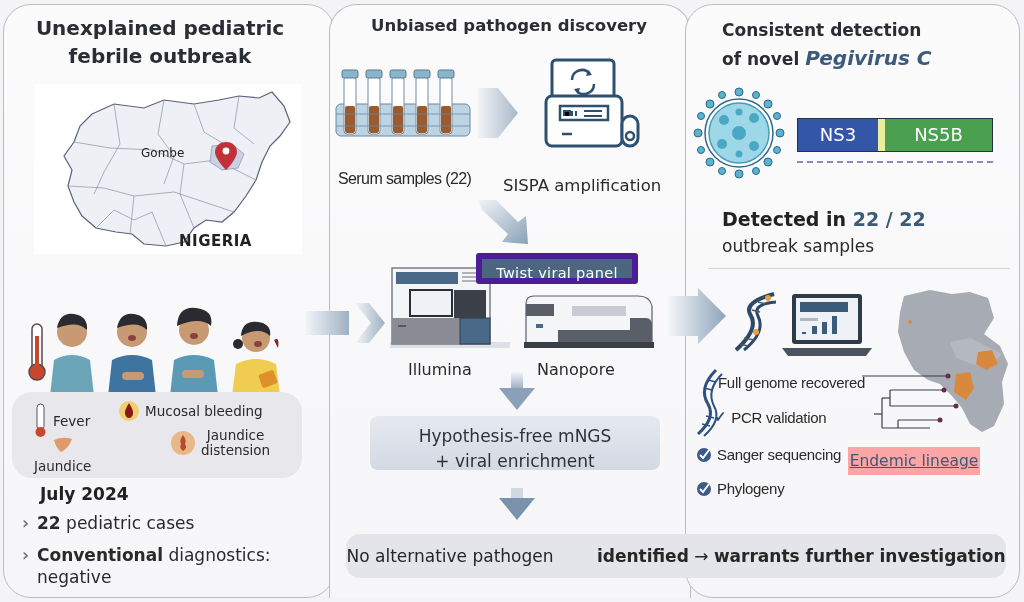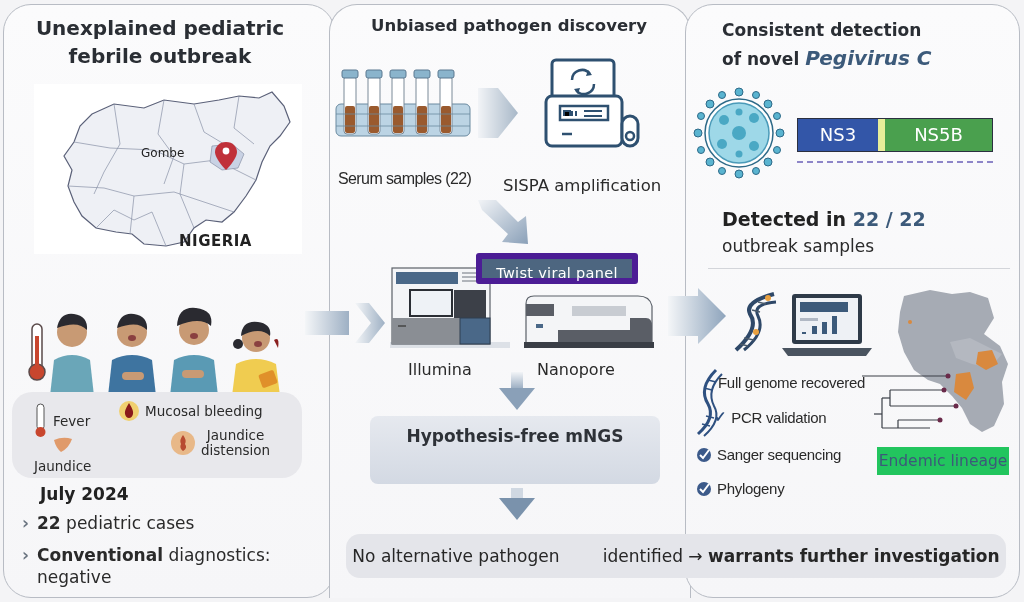--- a/index.html
+++ b/index.html
@@ -35,49 +35,49 @@
 
   
   #p2-title { left: 0; width: 360px; top: 16px; font-size: 16.5px; }
   .caption { position: absolute; font-size: 15px; color: #2a2a2a; }
   #twist-tag {
     position: absolute; left: 476px; top: 253px; width: 162px; height: 31px;
     background: #4d6680; color: #fff; border-radius: 3px; border: 6px solid #4c1d95;
     font-size: 14.5px; text-align: center; line-height: 29px; letter-spacing: 0.3px;
   }
   #mngs-box {
-    position: absolute; left: 370px; top: 416px; width: 290px; height: 68px;
+    position: absolute; left: 370px; top: 416px; width: 290px; height: 54px;
     background: linear-gradient(180deg, #e6e9ef 0%, #d3d9e3 100%);
-    border-radius: 8px; text-align: center; font-weight: bold; font-size: 17px; color: #2e3238;
+    border-radius: 8px; text-align: center; font-weight: normal; font-size: 17px; color: #2e3238;
     padding-top: 8px; line-height: 25px;
   }
   #bottom-banner {
     position: absolute; left: 346px; top: 534px; width: 660px; height: 44px;
     background: #e4e5ea; border-radius: 14px;
     font-size: 17px; color: #262626; text-align: center; line-height: 44px;
   }
-  #bottom-banner b { font-weight: normal; margin-left: 38px; }
+  #bottom-banner b { font-weight: bold; margin-left: 38px; }
   #bottom-banner .small { font-size: 17px; font-weight: bold; }
 
   
   #p3-title { left: 722px; top: 16px; font-size: 17px; text-align: left; line-height: 28px; }
   #p3-title .accent { color: #3c5a7a; font-size: 20px; font-style: italic; }
   #gene-bar { position: absolute; left: 797px; top: 118px; width: 196px; height: 34px; border: 1.5px solid #2b3040; display: flex; }
   #gene-ns3 { width: 80px; background: #3356a8; color: #fff; font-size: 18px; text-align: center; line-height: 31px; }
   #gene-sep { width: 7px; background: #e8ee9a; }
   #gene-ns5b { flex: 1; background: #4aa04e; color: #fff; font-size: 18px; text-align: center; line-height: 31px; }
   #gene-dash { position: absolute; left: 797px; top: 161px; width: 196px; border-top: 2px dashed #8e86c8; }
 
   #detected { position: absolute; left: 722px; top: 208px; font-size: 19px; font-weight: bold; color: #222; }
   #detected .num { color: #3c5a7a; }
   #detected-sub { position: absolute; left: 722px; top: 236px; font-size: 17px; color: #2a2a2a; }
   #p3-hr { position: absolute; left: 708px; top: 268px; width: 302px; height: 1px; background: #d3d5da; }
 
   .check-item { position: absolute; font-size: 15px; color: #2a2a2a; display: flex; align-items: center; gap: 5px; font-family: "Liberation Sans Narrow", "Liberation Sans", sans-serif; letter-spacing: -0.3px; }
-  #endemic-label { position: absolute; left: 877px; top: 447px; width: 132px; height: 28px; background: #22c55e; color: #3c5a7a; font-size: 15.5px; line-height: 28px; text-align: center; }
+  #endemic-label { position: absolute; left: 848px; top: 447px; width: 132px; height: 28px; background: #fca5a5; color: #3c5a7a; font-size: 15.5px; line-height: 28px; text-align: center; text-decoration: underline; }
 
   svg { position: absolute; overflow: visible; }
 </style>
 </head>
 <body>
 
 <div class="panel" id="p1"></div>
 <div class="title" id="p1-title">
   <div>Unexplained pediatric</div>
   <div>febrile outbreak</div>
@@ -294,20 +294,21 @@
         <stop offset="0" stop-color="#f2f4f7"></stop>
         <stop offset="1" stop-color="#8aa0b8"></stop>
       </linearGradient>
     </defs>
   <rect x="14" y="0" width="12" height="20" fill="url(#gd)"></rect>
   <path d="M2 16 L38 16 L20 38 Z" fill="#8aa0b8"></path>
 </svg>
 
 <div id="mngs-box">
   <div>Hypothesis-free mNGS</div>
+  <div>+ viral enrichment</div>
 </div>
 
 <svg width="40" height="40" style="left:497px;top:488px;">
   <rect x="14" y="0" width="12" height="12" fill="#d0d8e2"></rect>
   <path d="M2 10 L38 10 L20 32 Z" fill="#7a92ac"></path>
 </svg>
 
 <div class="panel" id="p3"></div>
 <div class="title" id="p3-title">
   <div>Consistent detection</div>

